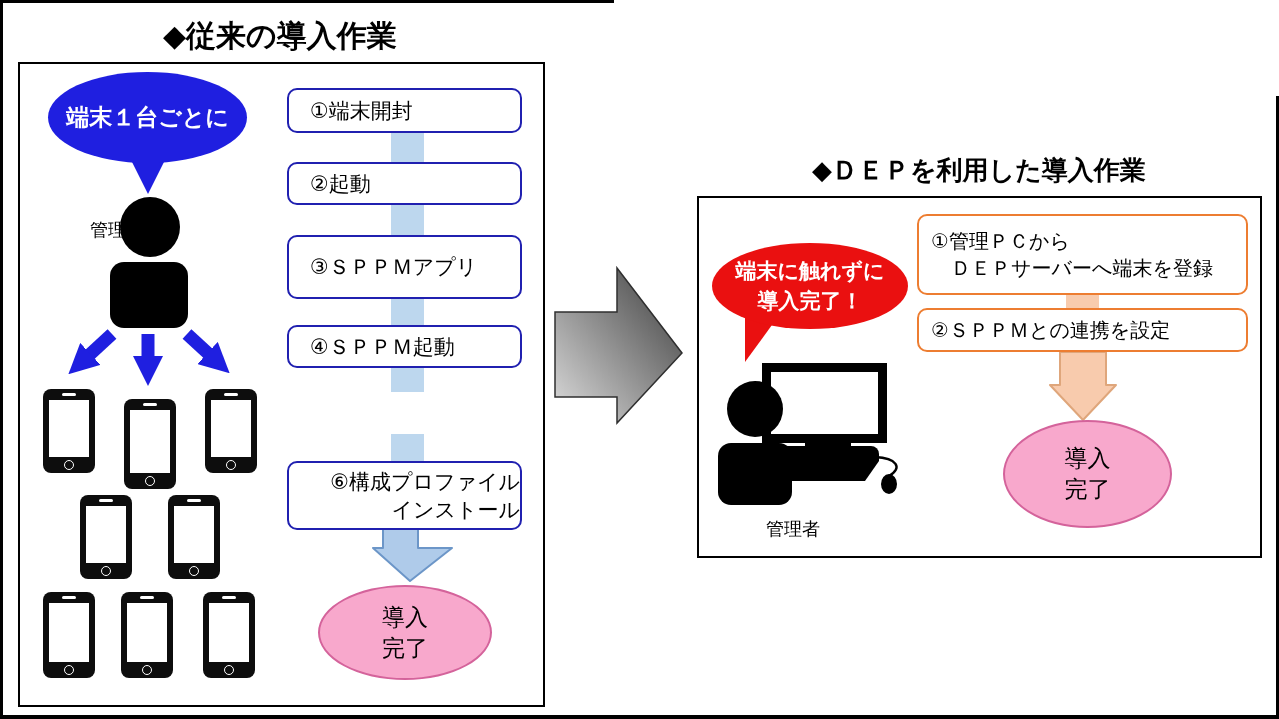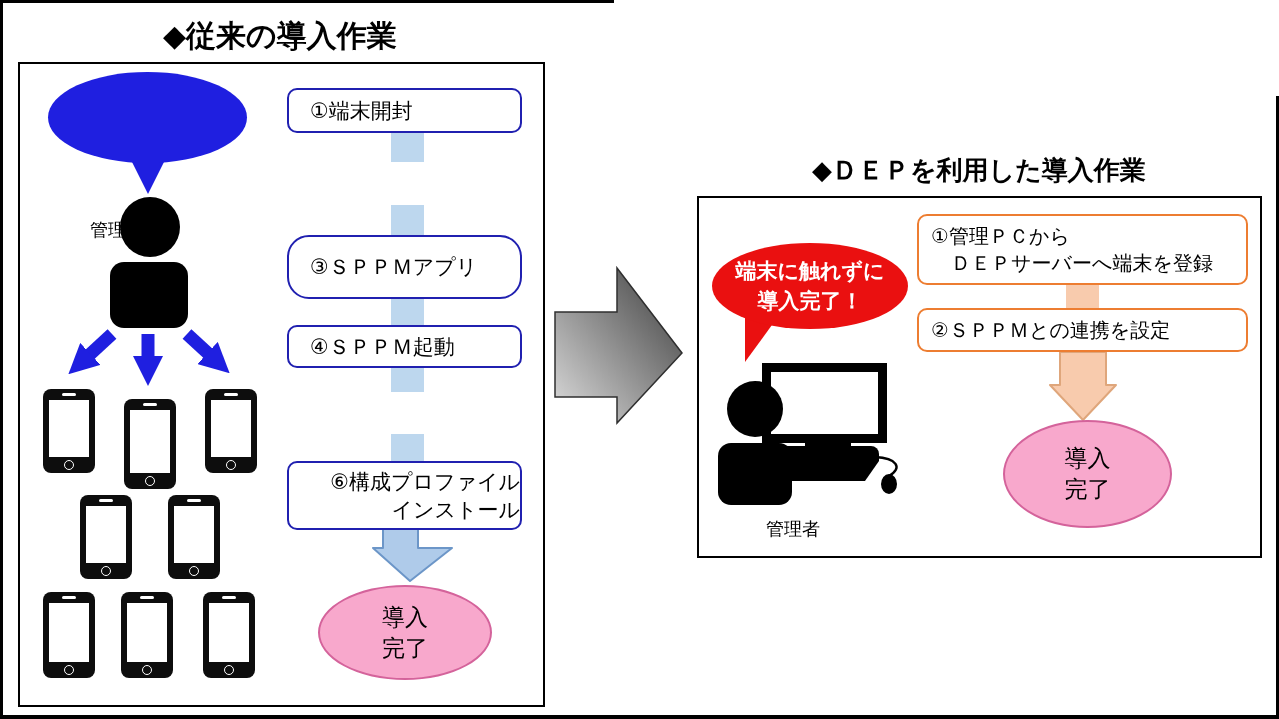--- a/index.html
+++ b/index.html
@@ -56,20 +56,21 @@
   <div class="frame" style="left:0;top:0;width:3px;height:719px;"></div>
   <div class="frame" style="left:0;top:715px;width:1279px;height:4px;"></div>
   <div class="frame" style="left:1276px;top:96px;width:3px;height:623px;"></div>
 
   <div class="title" style="left:163px;top:16px;font-size:30px;text-align:center;">◆従来の導入作業</div>
 
   <div class="panel" style="left:18px;top:62px;width:527px;height:645px;"></div>
 
   <div class="tail" style="left:126px;top:150px;border-left:22px solid transparent;border-right:22px solid transparent;border-top:44px solid #1F1FE0;"></div>
   <div class="bubble bubble-blue" style="left:48px;top:72px;width:199px;height:91px;">
+    <span>端末１台ごとに</span>
   </div>
 
   <div class="admin-label" style="left:46px;top:218px;">管理者</div>
 
   <svg class="svg-abs" style="left:105px;top:190px;z-index:2;" width="90" height="140" viewBox="0 0 90 140">
     <circle cx="45" cy="37" r="30" fill="#000"></circle>
     <rect x="5" y="72" width="78" height="66" rx="14" fill="#000"></rect>
   </svg>
 
   <svg class="svg-abs" style="left:40px;top:326px;" width="200" height="76" viewBox="0 0 200 76">
@@ -126,21 +127,24 @@
 
   <div class="connector" style="left:391px;top:133px;width:33px;height:29px;"></div>
   <div class="connector" style="left:391px;top:205px;width:33px;height:30px;"></div>
   <div class="connector" style="left:391px;top:299px;width:33px;height:26px;"></div>
   <div class="connector" style="left:391px;top:368px;width:33px;height:24px;"></div>
   <div class="connector" style="left:391px;top:434px;width:33px;height:27px;"></div>
 
   <div class="flow-box" style="top:88px;height:45px;">
     <span>①端末開封</span>
   </div>
-  <div class="flow-box" style="top:235px;height:64px;border-radius:22px;">
+  <div class="flow-box" style="top:162px;height:43px;">
+    <span>②起動</span>
+  </div>
+  <div class="flow-box" style="top:235px;height:64px;">
     <span>③ＳＰＰＭアプリ</span>
   </div>
   <div class="flow-box" style="top:325px;height:43px;">
     <span>④ＳＰＰＭ起動</span>
   </div>
   <div class="flow-box" style="top:461px;height:69px;align-items:flex-end;">
     <span>⑥構成プロファイル</span>
     <span>　インストール</span>
   </div>
 
@@ -181,21 +185,21 @@
     <polygon points="85,101 174,101 160,121 55,121" fill="#000"></polygon>
     <path d="M170,97 C192,98 198,108 184,116" stroke="#000" stroke-width="2.5" fill="none"></path>
     <ellipse cx="184" cy="124" rx="8" ry="10" fill="#000"></ellipse>
     <circle cx="50" cy="49" r="28" fill="#000"></circle>
     <rect x="13" y="83" width="74" height="62" rx="13" fill="#000"></rect>
     <rect x="70" y="86" width="104" height="16" rx="8" fill="#000"></rect>
   </svg>
 
   <div class="admin-label" style="left:722px;top:517px;">管理者</div>
 
-  <div class="dep-box" style="top:214px;height:71px;">
+  <div class="dep-box" style="top:214px;height:81px;">
     <span>①管理ＰＣから</span>
     <span>　ＤＥＰサーバーへ端末を登録</span>
   </div>
   <div class="connector-orange" style="left:1066px;top:285px;width:33px;height:23px;"></div>
   <div class="dep-box" style="top:308px;height:44px;">
     <span>②ＳＰＰＭとの連携を設定</span>
   </div>
 
   <svg class="svg-abs" style="left:1045px;top:352px;" width="80" height="70" viewBox="0 0 80 70">
     <polygon points="15,0 61,0 61,33 71,33 38,68 5,33 15,33" fill="#F8CBAD" stroke="#DFA67B" stroke-width="2" stroke-linejoin="round"></polygon>

